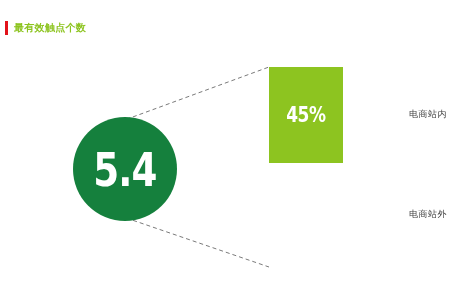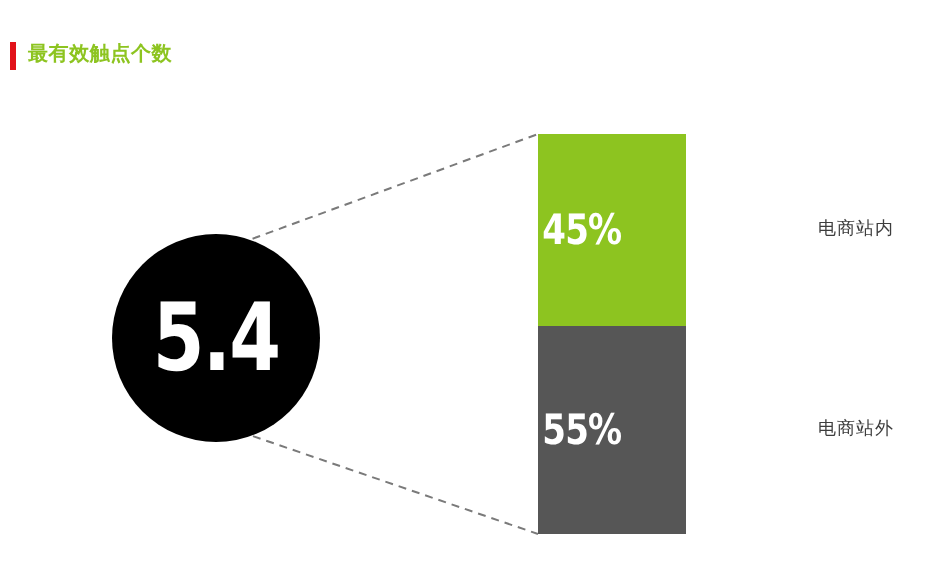--- a/index.html
+++ b/index.html
@@ -49,26 +49,26 @@
     left: 0;
     top: 0;
     width: 469px;
     height: 288px;
     pointer-events: none;
   }
 
   
   .kpi-circle {
     position: absolute;
-    left: 56px;
+    left: 73px;
     top: 117px;
     width: 104px;
     height: 104px;
     border-radius: 50%;
-    background: #000000;
+    background: #15803d;
     display: flex;
     align-items: center;
     justify-content: center;
   }
   .kpi-value {
     font-family: "DejaVu Sans Condensed", "Liberation Sans Narrow", "Liberation Sans", sans-serif;
     font-size: 47px;
     font-weight: bold;
     color: #ffffff;
     line-height: 1;
@@ -82,21 +82,21 @@
     left: 269px;
     top: 67px;
     width: 74px;
     height: 200px;
     display: flex;
     flex-direction: column;
   }
   .stack-seg {
     display: flex;
     align-items: center;
-    justify-content: flex-start;
+    justify-content: center;
     position: relative;
   }
   .stack-seg.top {
     background: #8dc420;
     height: 48%;
   }
   .stack-seg.bottom {
     background: #565656;
     height: 52%;
   }
@@ -140,21 +140,18 @@
   </svg>
 
   <div class="kpi-circle">
     <span class="kpi-value">5.4</span>
   </div>
 
   <div class="stack-bar">
     <div class="stack-seg top">
       <span class="seg-pct">45%</span>
     </div>
-    <div class="stack-seg bottom">
-      <span class="seg-pct">55%</span>
-    </div>
   </div>
 
   <div class="cat-label first">电商站内</div>
   <div class="cat-label second">电商站外</div>
 
 </div>
 
 </body></html>

